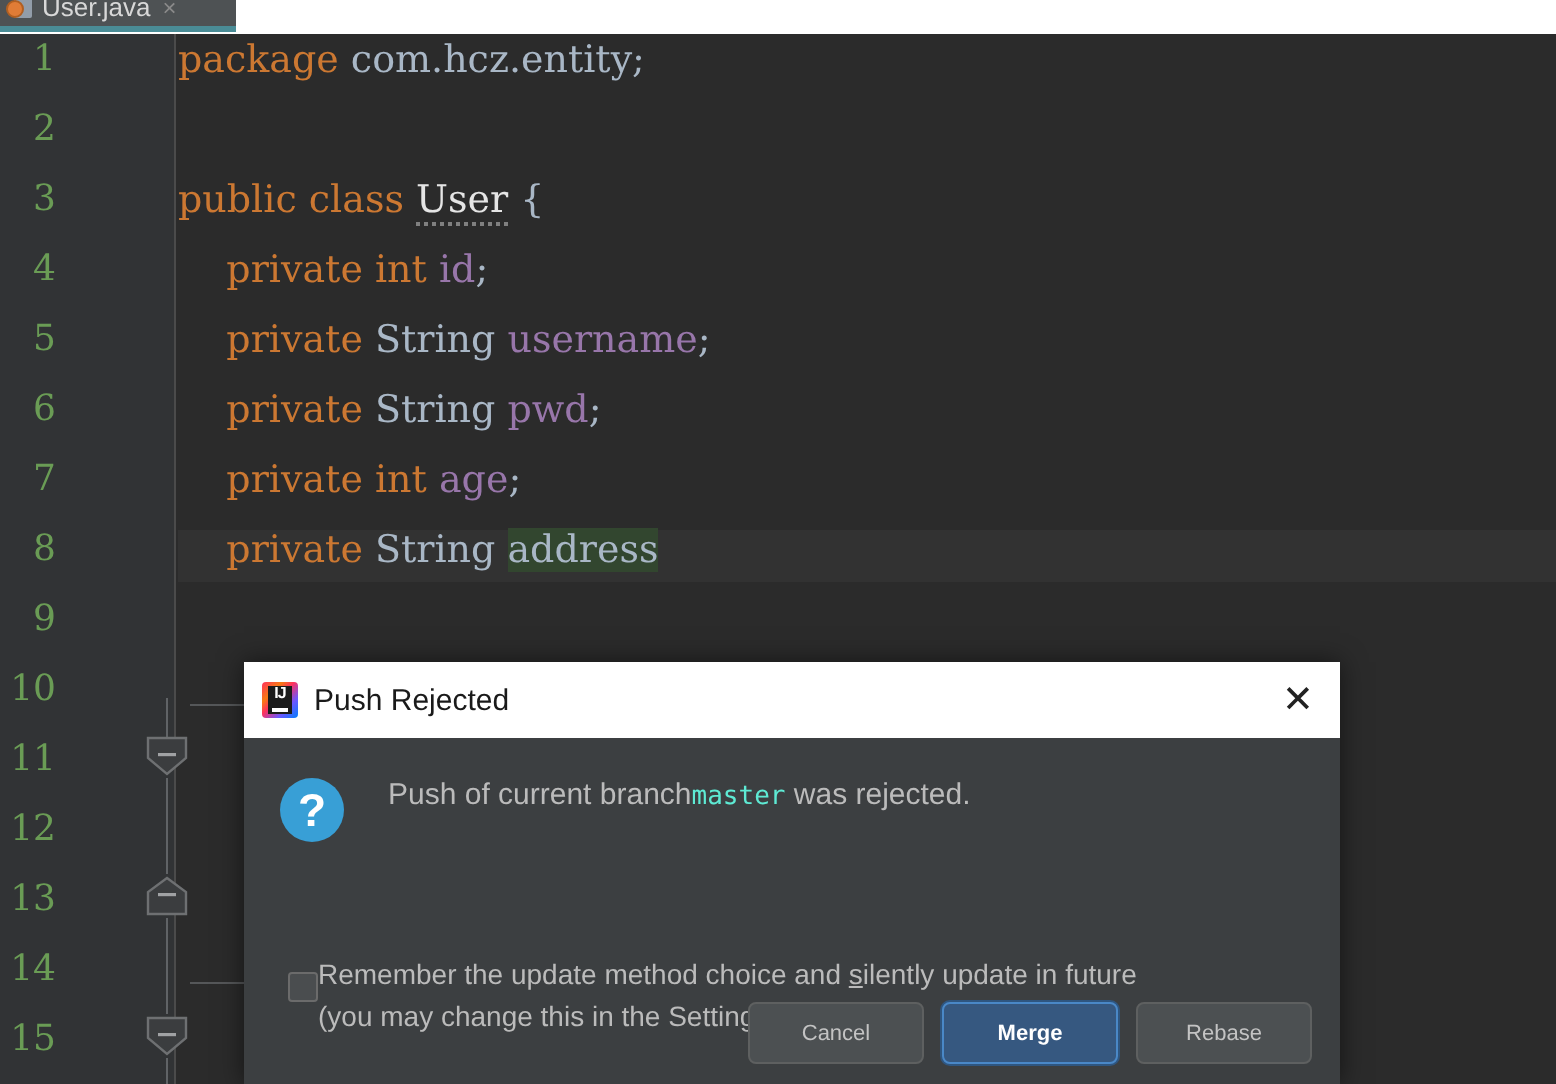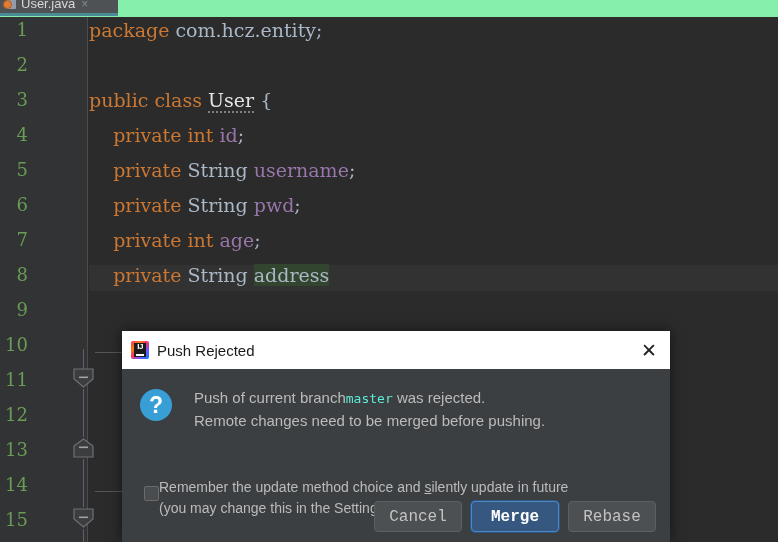--- a/index.html
+++ b/index.html
@@ -21,21 +21,21 @@
     inset: 0;
     background: #2b2b2b;
   }
 
   
   #tabbar {
     position: absolute;
     left: 0; top: 0;
     width: 778px;
     height: 17px;
-    background: #86efac;
+    background: #ffffff;
     border-bottom: 1px solid #323232;
   }
   #tab-userjava {
     position: absolute;
     left: 0; top: -6px;
     height: 22px;
     width: 118px;
     background: #4e5254;
     border-bottom: 3px solid #4a8c96;
     display: flex;
@@ -299,22 +299,22 @@
     position: absolute;
     right: 14px;
     bottom: 10px;
     display: flex;
     gap: 9px;
   }
   .dlg-btn {
     min-width: 88px;
     height: 31px;
     border-radius: 4px;
-    font-size: 16px;
-    font-family: Liberation Mono, monospace;
+    font-size: 11px;
+    font-family: Liberation Sans, sans-serif;
     display: flex;
     align-items: center;
     justify-content: center;
     box-sizing: border-box;
     padding: 0 14px;
     cursor: pointer;
   }
   .btn-default {
     background: #4c5052;
     border: 1px solid #5e6060;
@@ -411,21 +411,20 @@
       <span id="dialog-title">Push Rejected</span>
       <span id="dialog-close">✕</span>
     </div>
 
     <div id="dialog-body">
 
       <div id="msg-row">
         <span class="q-icon">?</span>
         <div id="msg-text">
           <div><span>Push of current branch</span><span class="mono-inline">master</span><span> was rejected.</span></div>
-          <div>Remote changes need to be merged before pushing.</div>
         </div>
       </div>
 
       <div id="remember-row">
         <span id="remember-check"></span>
         <div id="remember-label">
           <div><span>Remember the update method choice and </span><span class="mnemonic">s</span><span>ilently update in future</span></div>
           <div>(you may change this in the Settings)</div>
         </div>
       </div>

